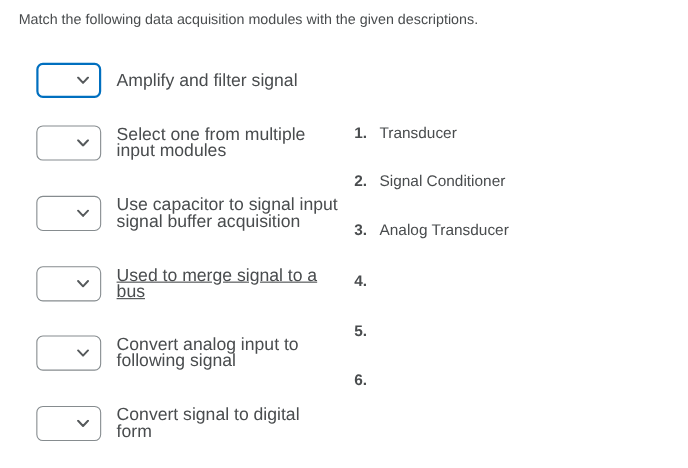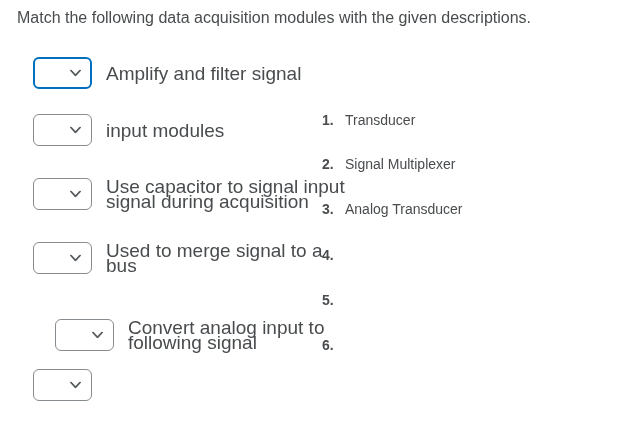--- a/index.html
+++ b/index.html
@@ -10,39 +10,39 @@
     background: #ffffff;
     font-family: "Liberation Sans", "DejaVu Sans", sans-serif;
     color: #494c4e;
     position: relative;
     overflow: hidden;
   }
   .question-prompt {
     position: absolute;
     left: 17px;
     top: 8px;
-    font-size: 16px;
+    font-size: 13px;
     font-weight: 400;
     line-height: 20px;
     margin: 0;
     white-space: nowrap;
   }
   
   .match-row {
     position: absolute;
     left: 33px;
     display: flex;
     align-items: center;
     gap: 14px;
   }
   .r1 { top: 57px; }
   .r2 { top: 114px; }
   .r3 { top: 178px; }
-  .r4 { top: 242px; }
-  .r5 { top: 319px; margin-left: 22px; }
+  .r4 { top: 242px; text-decoration: underline; }
+  .r5 { top: 305px; }
   .r6 { top: 369px; }
   .select-wrap {
     position: relative;
     width: 59px;
     height: 32px;
     flex: 0 0 59px;
   }
   select.answer-select {
     appearance: none;
     -webkit-appearance: none;
@@ -62,21 +62,21 @@
   .chevron {
     position: absolute;
     right: 11px;
     top: 50%;
     transform: translateY(-50%);
     pointer-events: none;
     display: flex;
     align-items: center;
   }
   .match-description {
-    font-size: 19px;
+    font-size: 16px;
     line-height: 15px;
   }
   .match-description .line {
     display: block;
     white-space: nowrap;
   }
   .match-description .line:empty { display: none; }
   
   .option-item {
     position: absolute;
@@ -123,36 +123,37 @@
   <div class="match-row r2">
     <span class="select-wrap">
       <select class="answer-select" value=""></select>
       <span class="chevron">
         <svg width="11" height="7" viewBox="0 0 11 7">
             <path d="M1 1 L5.5 5.8 L10 1" fill="none" stroke="#565a5c" stroke-width="1.8" stroke-linecap="round" stroke-linejoin="round"></path>
           </svg>
       </span>
     </span>
     <span class="match-description">
+      <span class="line">Select one from multiple</span>
       <span class="line">input modules</span>
     </span>
   </div>
 
   <div class="match-row r3">
     <span class="select-wrap">
       <select class="answer-select" value=""></select>
       <span class="chevron">
         <svg width="11" height="7" viewBox="0 0 11 7">
             <path d="M1 1 L5.5 5.8 L10 1" fill="none" stroke="#565a5c" stroke-width="1.8" stroke-linecap="round" stroke-linejoin="round"></path>
           </svg>
       </span>
     </span>
     <span class="match-description">
       <span class="line">Use capacitor to signal input</span>
-      <span class="line">signal during acquisition</span>
+      <span class="line">signal buffer acquisition</span>
     </span>
   </div>
 
   <div class="match-row r4">
     <span class="select-wrap">
       <select class="answer-select" value=""></select>
       <span class="chevron">
         <svg width="11" height="7" viewBox="0 0 11 7">
             <path d="M1 1 L5.5 5.8 L10 1" fill="none" stroke="#565a5c" stroke-width="1.8" stroke-linecap="round" stroke-linejoin="round"></path>
           </svg>
@@ -180,30 +181,34 @@
   </div>
 
   <div class="match-row r6">
     <span class="select-wrap">
       <select class="answer-select" value=""></select>
       <span class="chevron">
         <svg width="11" height="7" viewBox="0 0 11 7">
             <path d="M1 1 L5.5 5.8 L10 1" fill="none" stroke="#565a5c" stroke-width="1.8" stroke-linecap="round" stroke-linejoin="round"></path>
           </svg>
       </span>
+    </span>
+    <span class="match-description">
+      <span class="line">Convert signal to digital</span>
+      <span class="line">form</span>
     </span>
   </div>
 
   <div class="option-item o1">
     <span class="option-number">1.</span>
     <span class="option-label">Transducer</span>
   </div>
   <div class="option-item o2">
     <span class="option-number">2.</span>
-    <span class="option-label">Signal Multiplexer</span>
+    <span class="option-label">Signal Conditioner</span>
   </div>
   <div class="option-item o3">
     <span class="option-number">3.</span>
     <span class="option-label">Analog Transducer</span>
   </div>
   <div class="option-item o4">
     <span class="option-number">4.</span>
   </div>
   <div class="option-item o5">
     <span class="option-number">5.</span>

